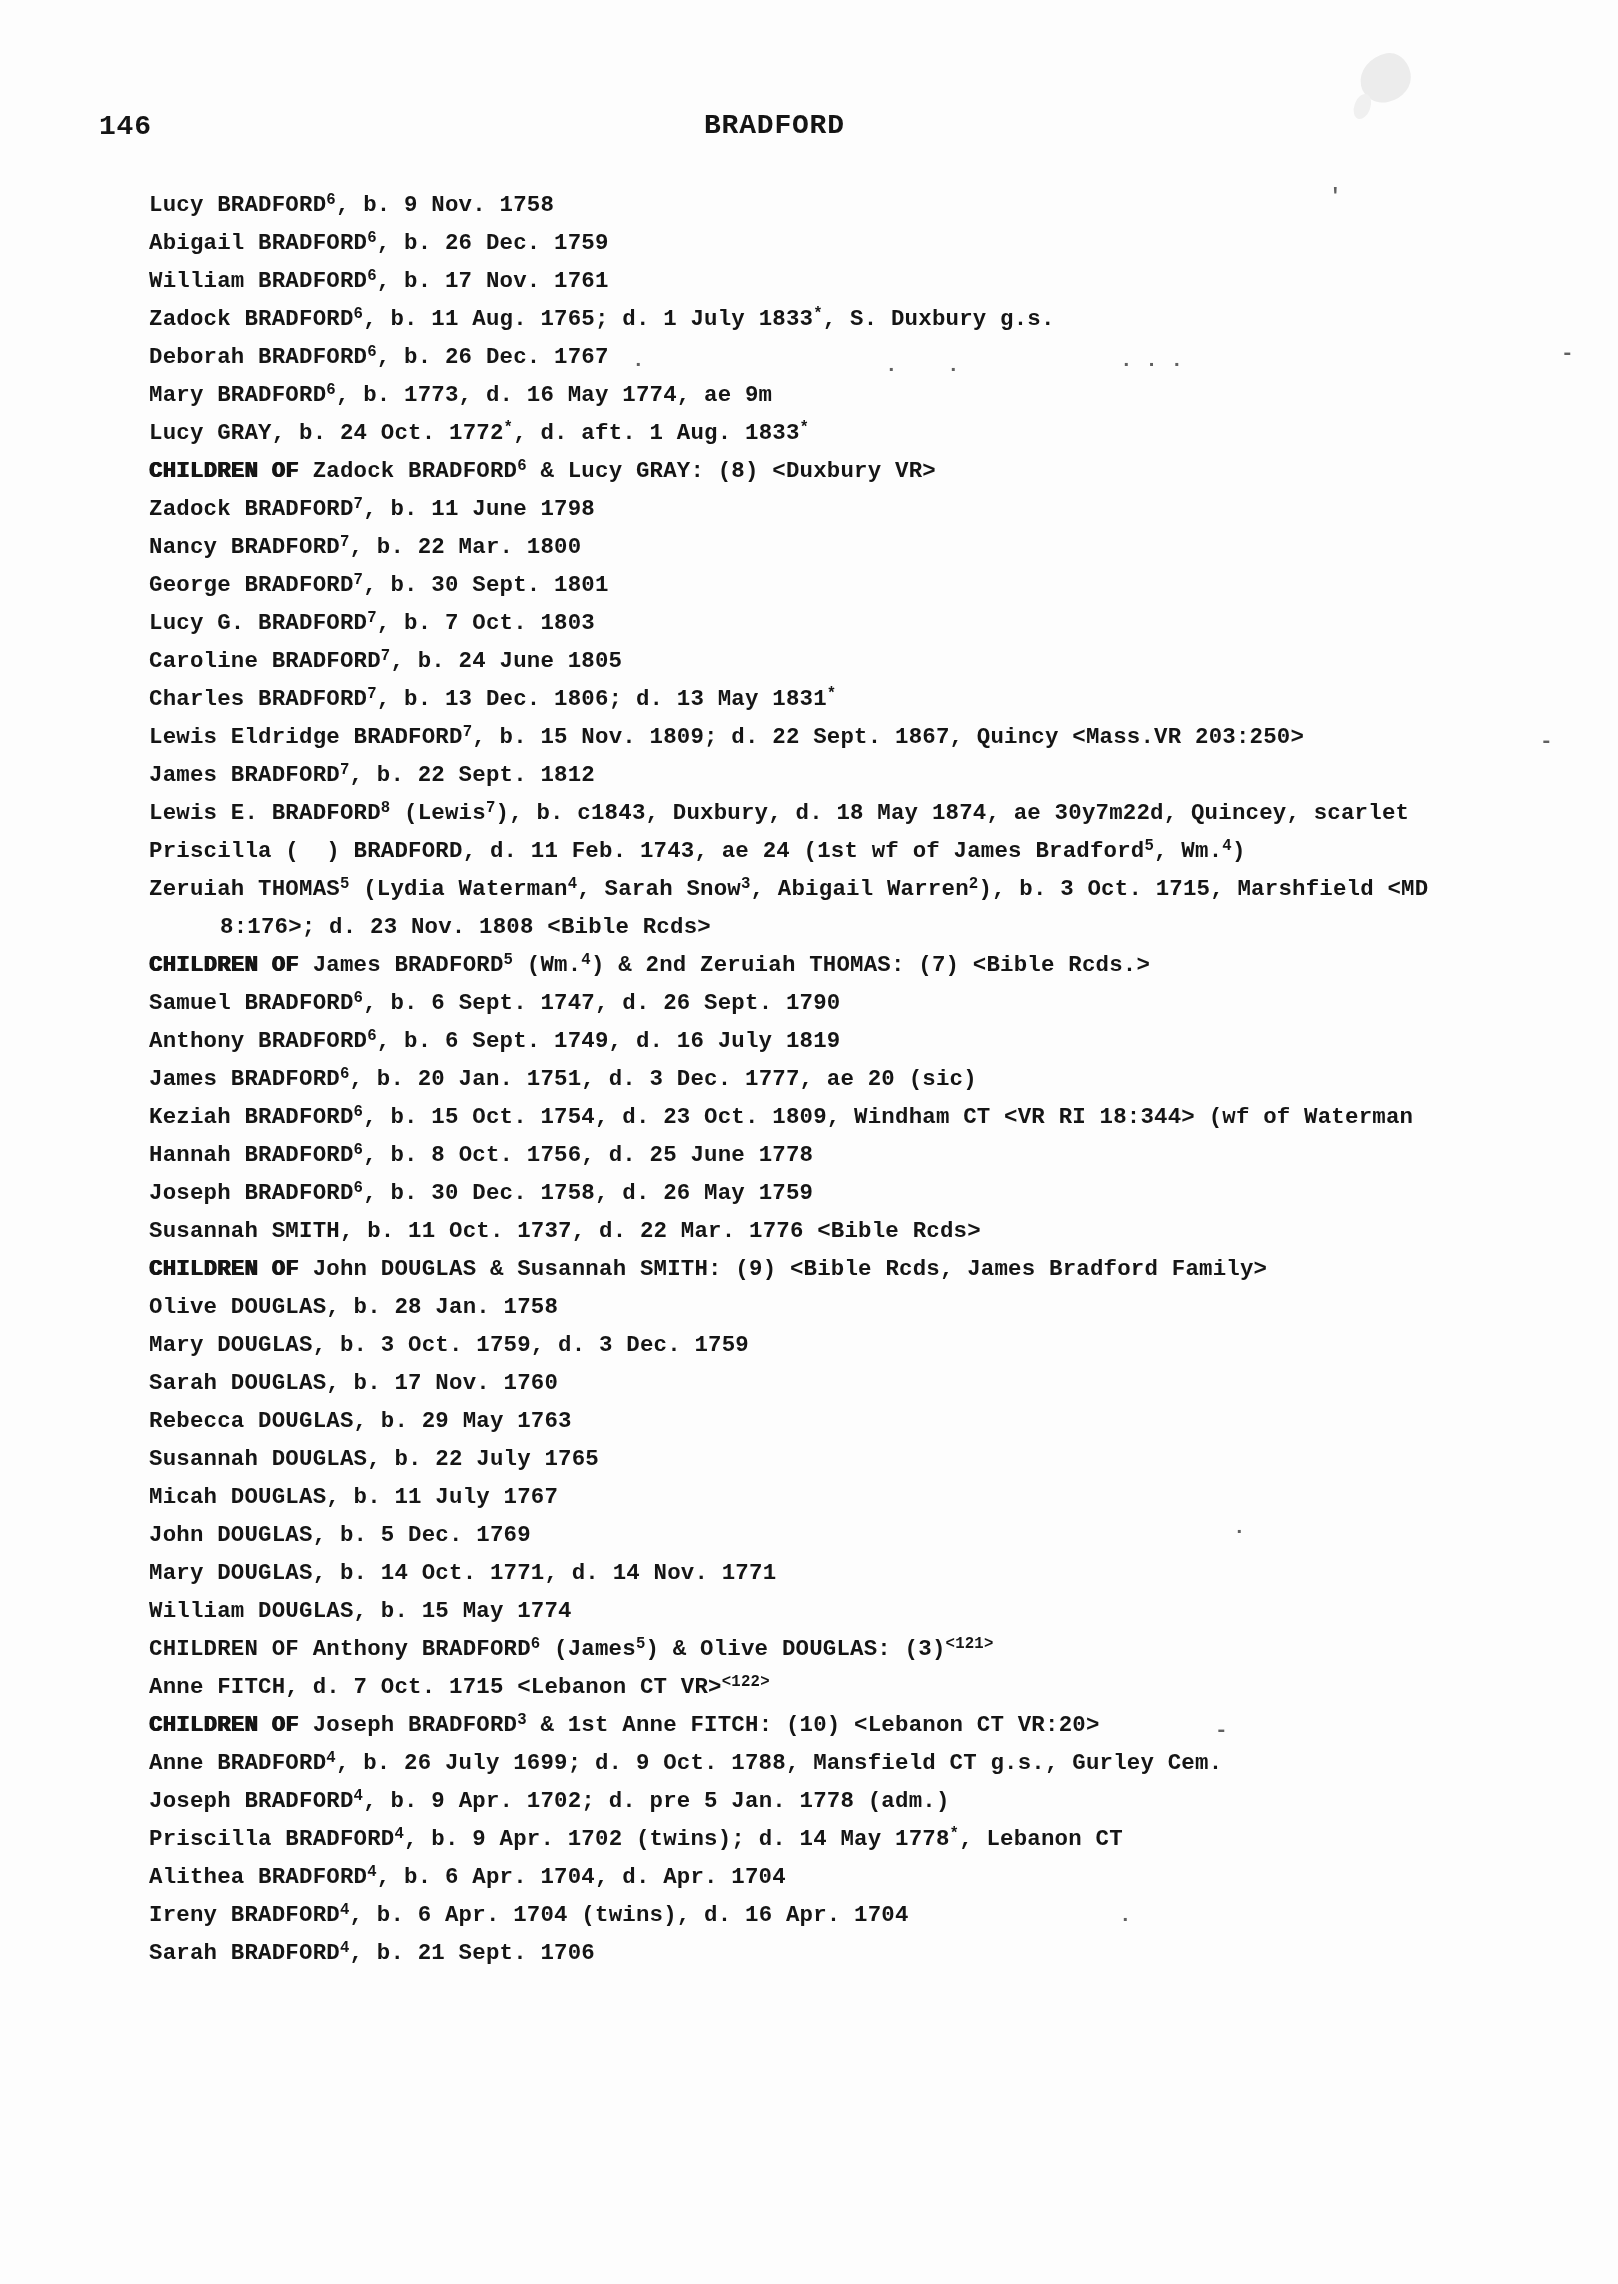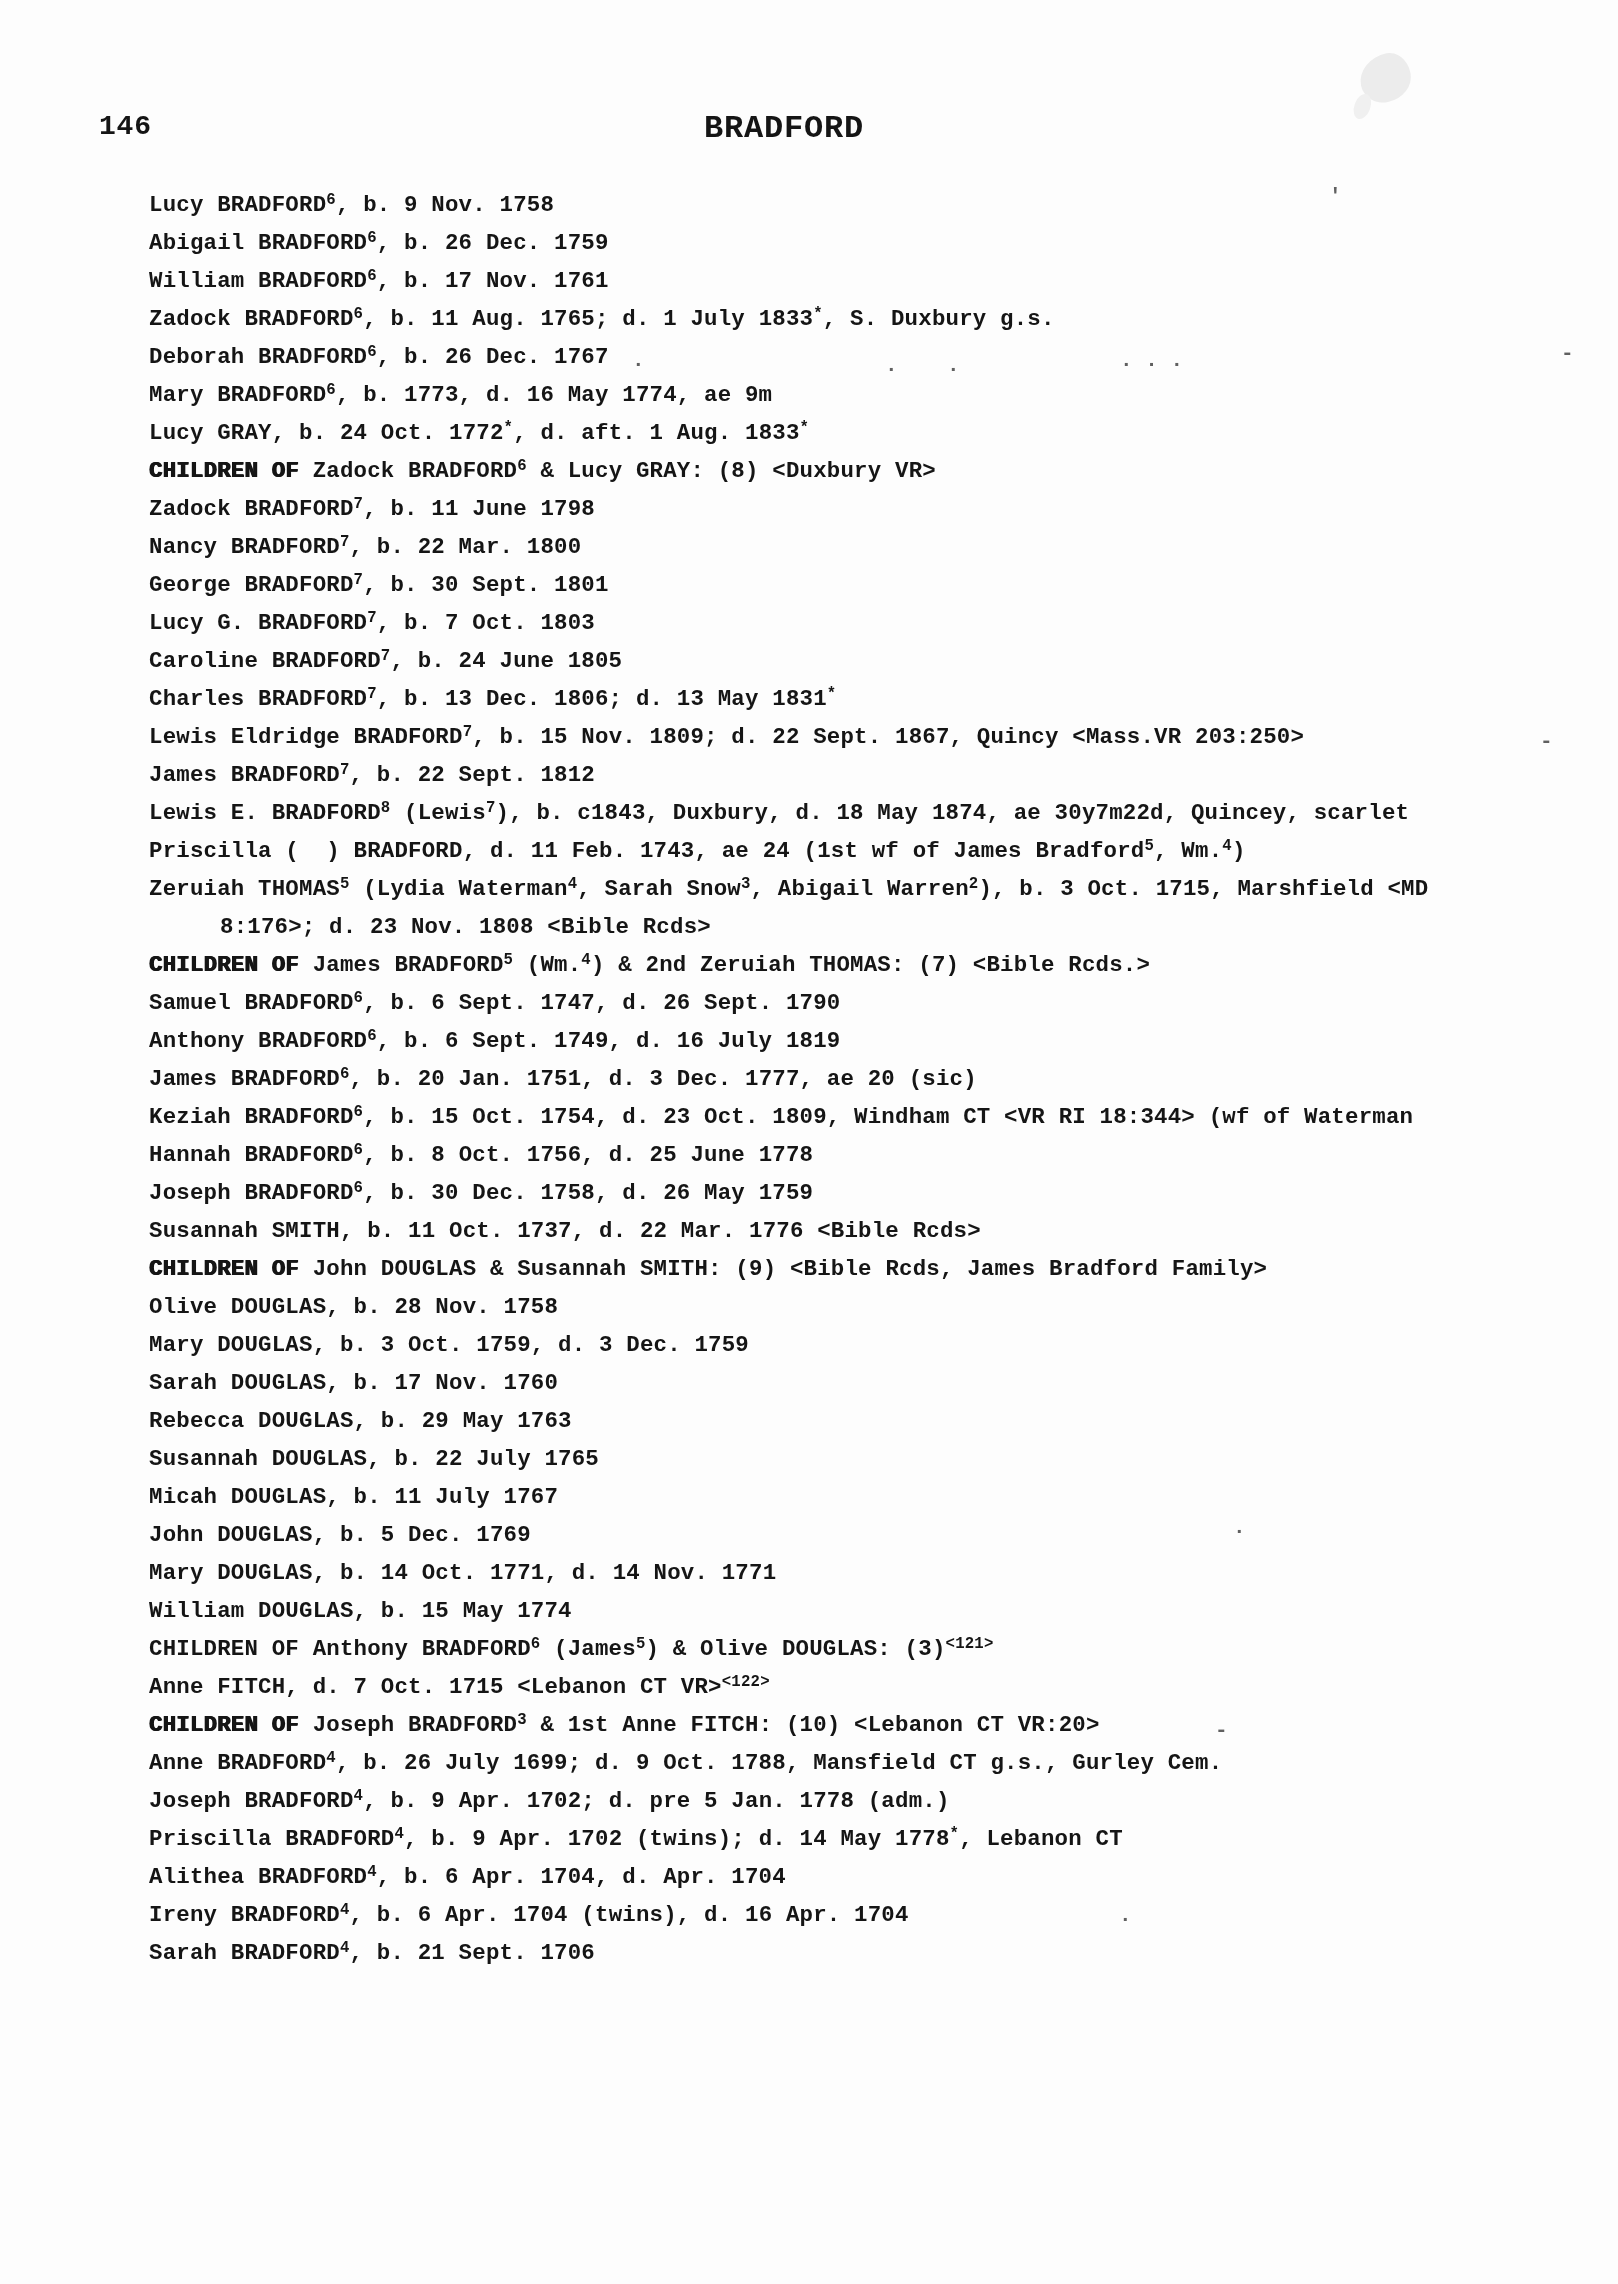--- a/index.html
+++ b/index.html
@@ -18,21 +18,21 @@
     top: 111px;
     font-size: 28px;
     font-weight: bold;
     letter-spacing: 0.8px;
     white-space: pre;
   }
   .running-head {
     position: absolute;
     left: 704px;
     top: 110px;
-    font-size: 32px;
+    font-size: 28px;
     font-weight: bold;
     letter-spacing: 0.8px;
     white-space: pre;
   }
   .smudge {
     position: absolute;
     left: 1360px;
     top: 54px;
     width: 51px;
     height: 48px;
@@ -114,21 +114,21 @@
     <div class="line indent">8:176&gt;; d. 23 Nov. 1808 &lt;Bible Rcds&gt;</div>
     <div class="line"><span class="heavy">CHILDREN OF </span>James BRADFORD<sup>5</sup> (Wm.<sup>4</sup>) &amp; 2nd Zeruiah THOMAS: (7) &lt;Bible Rcds.&gt;</div>
     <div class="line">Samuel BRADFORD<sup>6</sup>, b. 6 Sept. 1747, d. 26 Sept. 1790</div>
     <div class="line">Anthony BRADFORD<sup>6</sup>, b. 6 Sept. 1749, d. 16 July 1819</div>
     <div class="line">James BRADFORD<sup>6</sup>, b. 20 Jan. 1751, d. 3 Dec. 1777, ae 20 (sic)</div>
     <div class="line">Keziah BRADFORD<sup>6</sup>, b. 15 Oct. 1754, d. 23 Oct. 1809, Windham CT &lt;VR RI 18:344&gt; (wf of Waterman</div>
     <div class="line">Hannah BRADFORD<sup>6</sup>, b. 8 Oct. 1756, d. 25 June 1778</div>
     <div class="line">Joseph BRADFORD<sup>6</sup>, b. 30 Dec. 1758, d. 26 May 1759</div>
     <div class="line">Susannah SMITH, b. 11 Oct. 1737, d. 22 Mar. 1776 &lt;Bible Rcds&gt;</div>
     <div class="line"><span class="heavy">CHILDREN OF </span>John DOUGLAS &amp; Susannah SMITH: (9) &lt;Bible Rcds, James Bradford Family&gt;</div>
-    <div class="line">Olive DOUGLAS, b. 28 Nov. 1758</div>
+    <div class="line">Olive DOUGLAS, b. 28 Jan. 1758</div>
     <div class="line">Mary DOUGLAS, b. 3 Oct. 1759, d. 3 Dec. 1759</div>
     <div class="line">Sarah DOUGLAS, b. 17 Nov. 1760</div>
     <div class="line">Rebecca DOUGLAS, b. 29 May 1763</div>
     <div class="line">Susannah DOUGLAS, b. 22 July 1765</div>
     <div class="line">Micah DOUGLAS, b. 11 July 1767</div>
     <div class="line">John DOUGLAS, b. 5 Dec. 1769</div>
     <div class="line">Mary DOUGLAS, b. 14 Oct. 1771, d. 14 Nov. 1771</div>
     <div class="line">William DOUGLAS, b. 15 May 1774</div>
     <div class="line">CHILDREN OF Anthony BRADFORD<sup>6</sup> (James<sup>5</sup>) &amp; Olive DOUGLAS: (3)<sup>&lt;121&gt;</sup></div>
     <div class="line">Anne FITCH, d. 7 Oct. 1715 &lt;Lebanon CT VR&gt;<sup>&lt;122&gt;</sup></div>

